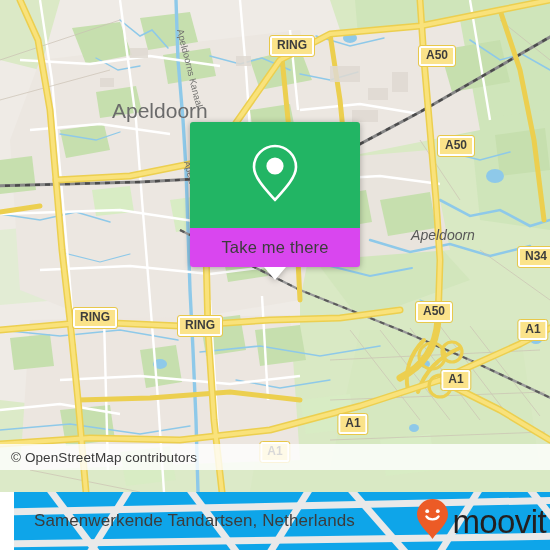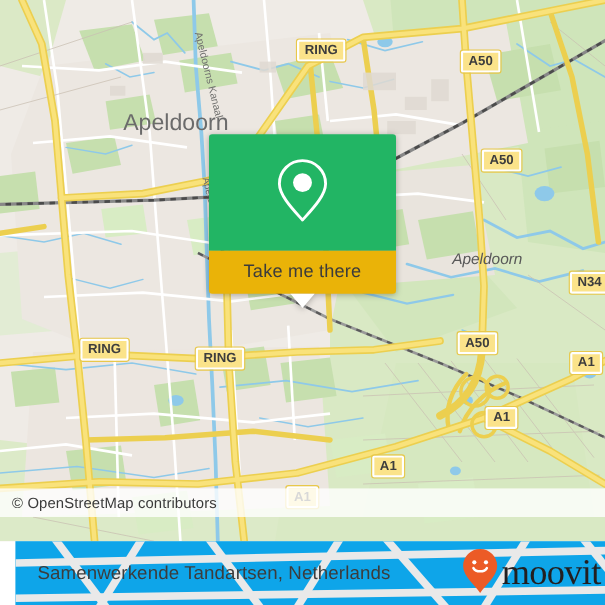--- a/index.html
+++ b/index.html
@@ -51,21 +51,21 @@
     filter: drop-shadow(0 1px 3px rgba(0,0,0,0.30));
   }
   #popup .card-green {
     height: 106px;
     background: #22b564;
     border-radius: 3px 3px 0 0;
     display: flex; align-items: center; justify-content: center;
   }
   #popup .card-white {
     height: 39px;
-    background: #eab308;
+    background: #d946ef;
     border-radius: 0 0 3px 3px;
     display: flex; align-items: center; justify-content: center;
   }
   #popup .cta-label {
     font-size: 16.5px;
     color: #3c3c3c;
     letter-spacing: 0.2px;
   }
   #popup .pointer {
     position: absolute;
@@ -100,21 +100,21 @@
     padding: 0 18px 0 20px;
     box-sizing: border-box;
   }
   #footer .place-label {
     font-size: 17px;
     color: #3c3c3c;
     letter-spacing: 0.1px;
     white-space: nowrap;
   }
   #brand {
-    display: flex; align-items: center; gap: 3px; font-family: Liberation Serif, serif;
+    display: flex; align-items: center; gap: 3px;
   }
   #brand .brand-text {
     font-size: 33px;
     color: #231f20;
     letter-spacing: -0.6px;
     font-weight: 400;
     line-height: 1;
   }
 </style>
 </head>

